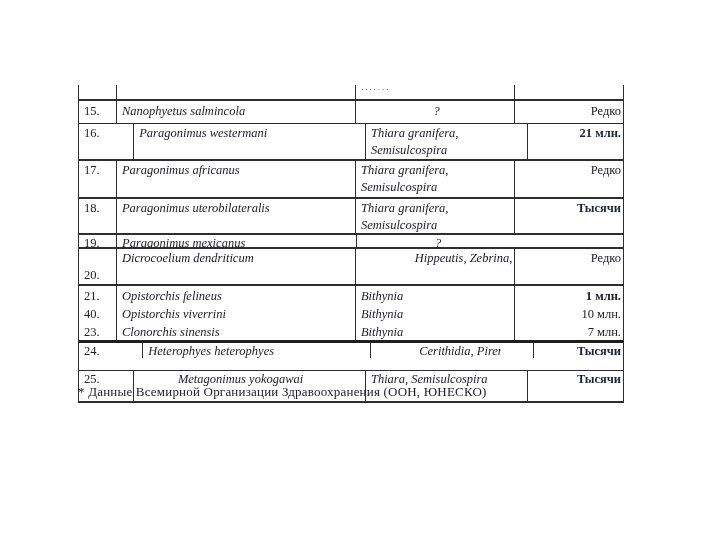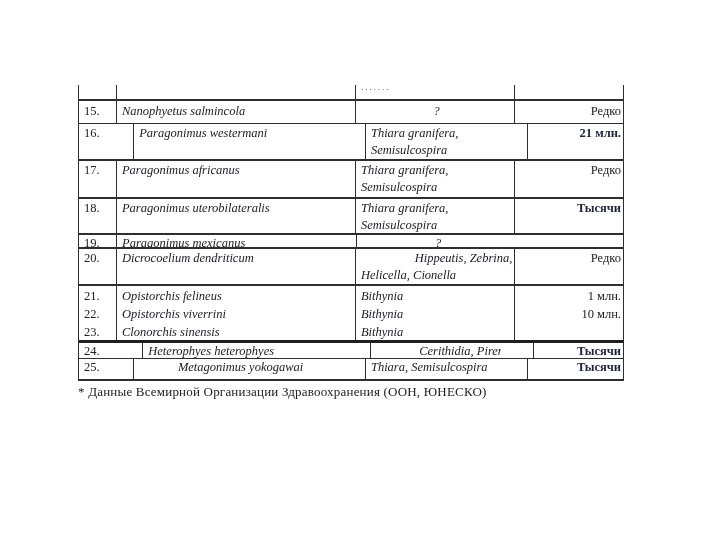--- a/index.html
+++ b/index.html
@@ -144,69 +144,69 @@
         </div>
         <div class="cell c-species">
           <div class="line" style="line-height: 15px;">Paragonimus mexicanus</div>
         </div>
         <div class="cell c-host center">
           <div class="line" style="line-height: 15px;">?</div>
         </div>
       </div>
       <div class="t-row bt-med" style="height: 37px;">
         <div class="cell c-num">
-          <div class="line" style="line-height: 17px;">20.</div>
+          <div class="line" style="line-height: 17px; margin-top: 17px;">20.</div>
         </div>
         <div class="cell c-species">
           <div class="line" style="line-height: 17px;">Dicrocoelium dendriticum</div>
         </div>
         <div class="cell c-host">
           <div class="line" style="line-height: 17px; text-align: right;">Hippeutis, Zebrina,</div>
-          <div class="line" style="line-height: 17px;">Helicella, Cionella</div>
         </div>
         <div class="cell c-value">
           <div class="line" style="line-height: 17px;">Редко</div>
         </div>
       </div>
       <div class="t-row bt-med" style="height: 56px;">
         <div class="cell c-num">
           <div class="line" style="line-height: 18px;">21.</div>
-          <div class="line" style="line-height: 18px;">22.</div>
+          <div class="line" style="line-height: 18px;">40.</div>
           <div class="line" style="line-height: 18px;">23.</div>
         </div>
         <div class="cell c-species">
           <div class="line" style="line-height: 18px;">Opistorchis felineus</div>
           <div class="line" style="line-height: 18px;">Opistorchis viverrini</div>
           <div class="line" style="line-height: 18px;">Clonorchis sinensis</div>
         </div>
         <div class="cell c-host">
           <div class="line" style="line-height: 18px;">Bithynia</div>
           <div class="line" style="line-height: 18px;">Bithynia</div>
           <div class="line" style="line-height: 18px;">Bithynia</div>
         </div>
         <div class="cell c-value">
-          <div class="line" style="line-height: 18px;">1 млн.</div>
+          <div class="line" style="line-height: 18px; font-weight: bold;">1 млн.</div>
           <div class="line" style="line-height: 18px;">10 млн.</div>
+          <div class="line" style="line-height: 18px;">7 млн.</div>
         </div>
       </div>
       <div class="t-row bt-thick" style="height: 18px; gap: 32px;">
         <div class="cell c-num">
           <div class="line" style="line-height: 14px;">24.</div>
         </div>
         <div class="cell c-species">
           <div class="line" style="line-height: 14px;">Heterophyes heterophyes</div>
         </div>
         <div class="cell c-host">
           <div class="line" style="line-height: 14px; margin-left: 43px;">Cerithidia, Pirenella</div>
         </div>
         <div class="cell c-value bold">
           <div class="line" style="line-height: 14px;">Тысячи</div>
         </div>
       </div>
-      <div class="t-row bt-thin" style="height: 21px;">
+      <div class="t-row bt-thin" style="height: 31px; margin-top: 12px;">
         <div class="cell c-num">
           <div class="line" style="line-height: 14px;">25.</div>
         </div>
         <div class="cell c-species">
           <div class="line" style="line-height: 14px; text-align: center;">Metagonimus yokogawai</div>
         </div>
         <div class="cell c-host">
           <div class="line" style="line-height: 14px;">Thiara, Semisulcospira</div>
         </div>
         <div class="cell c-value bold">

